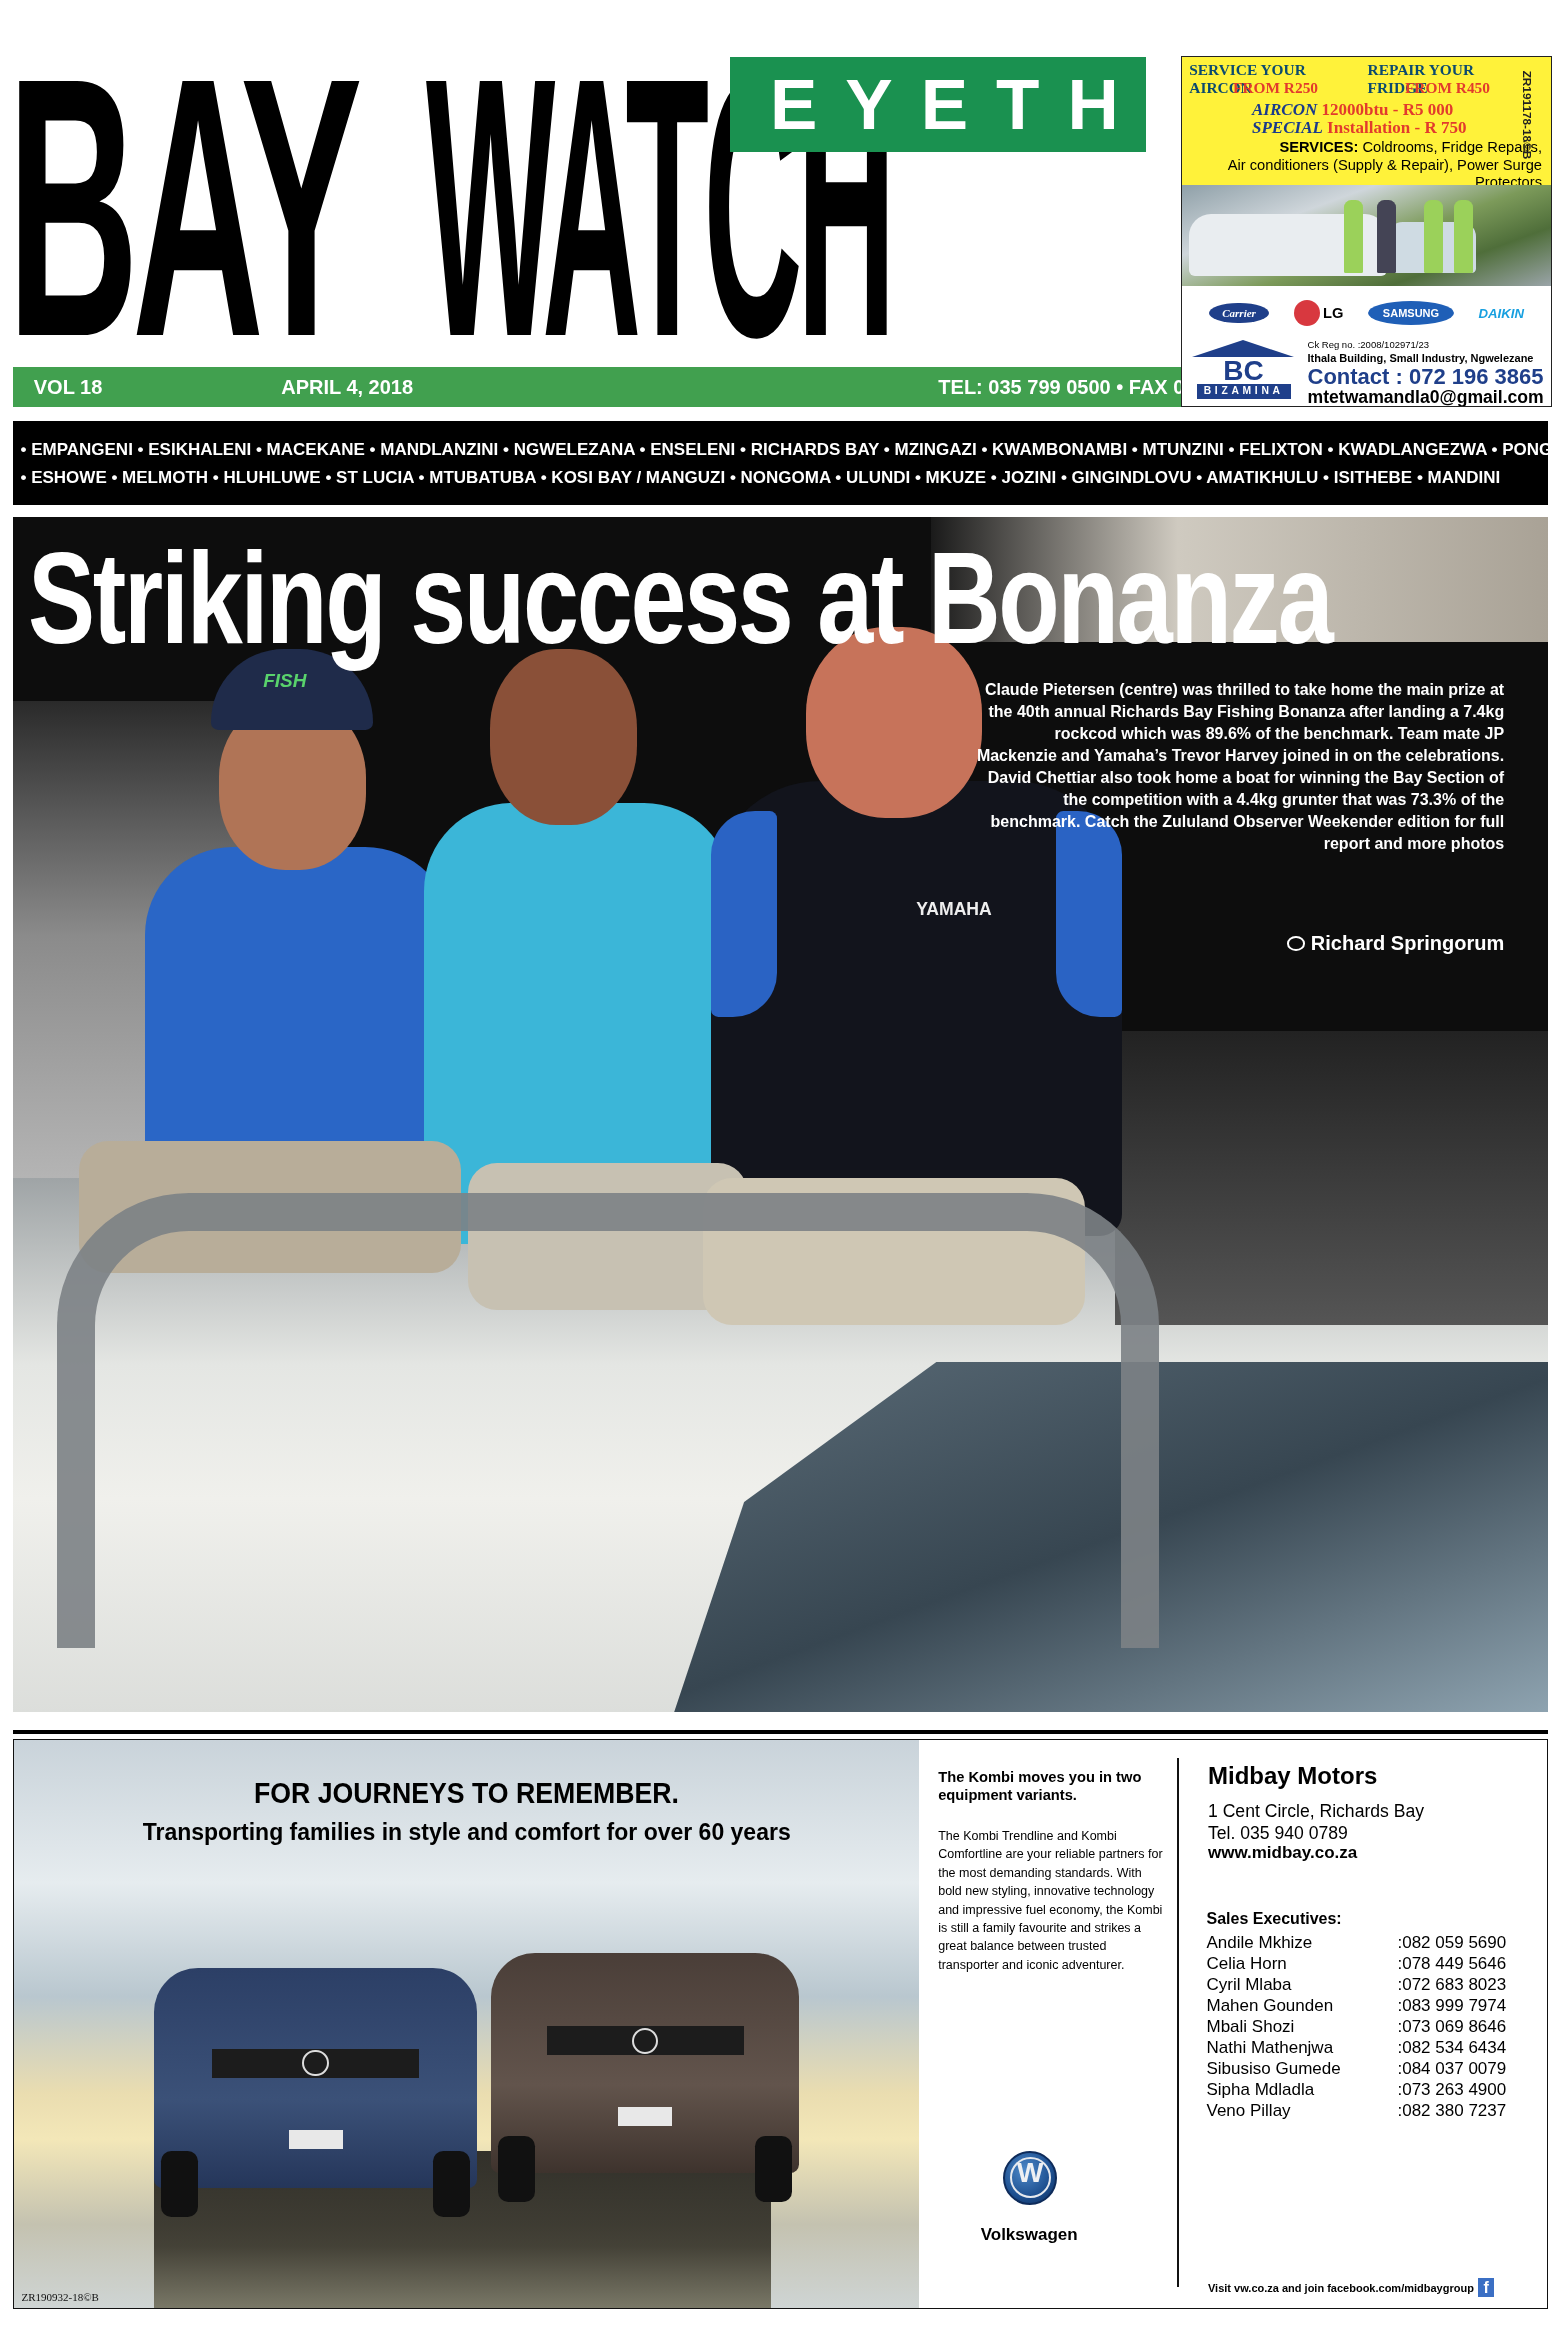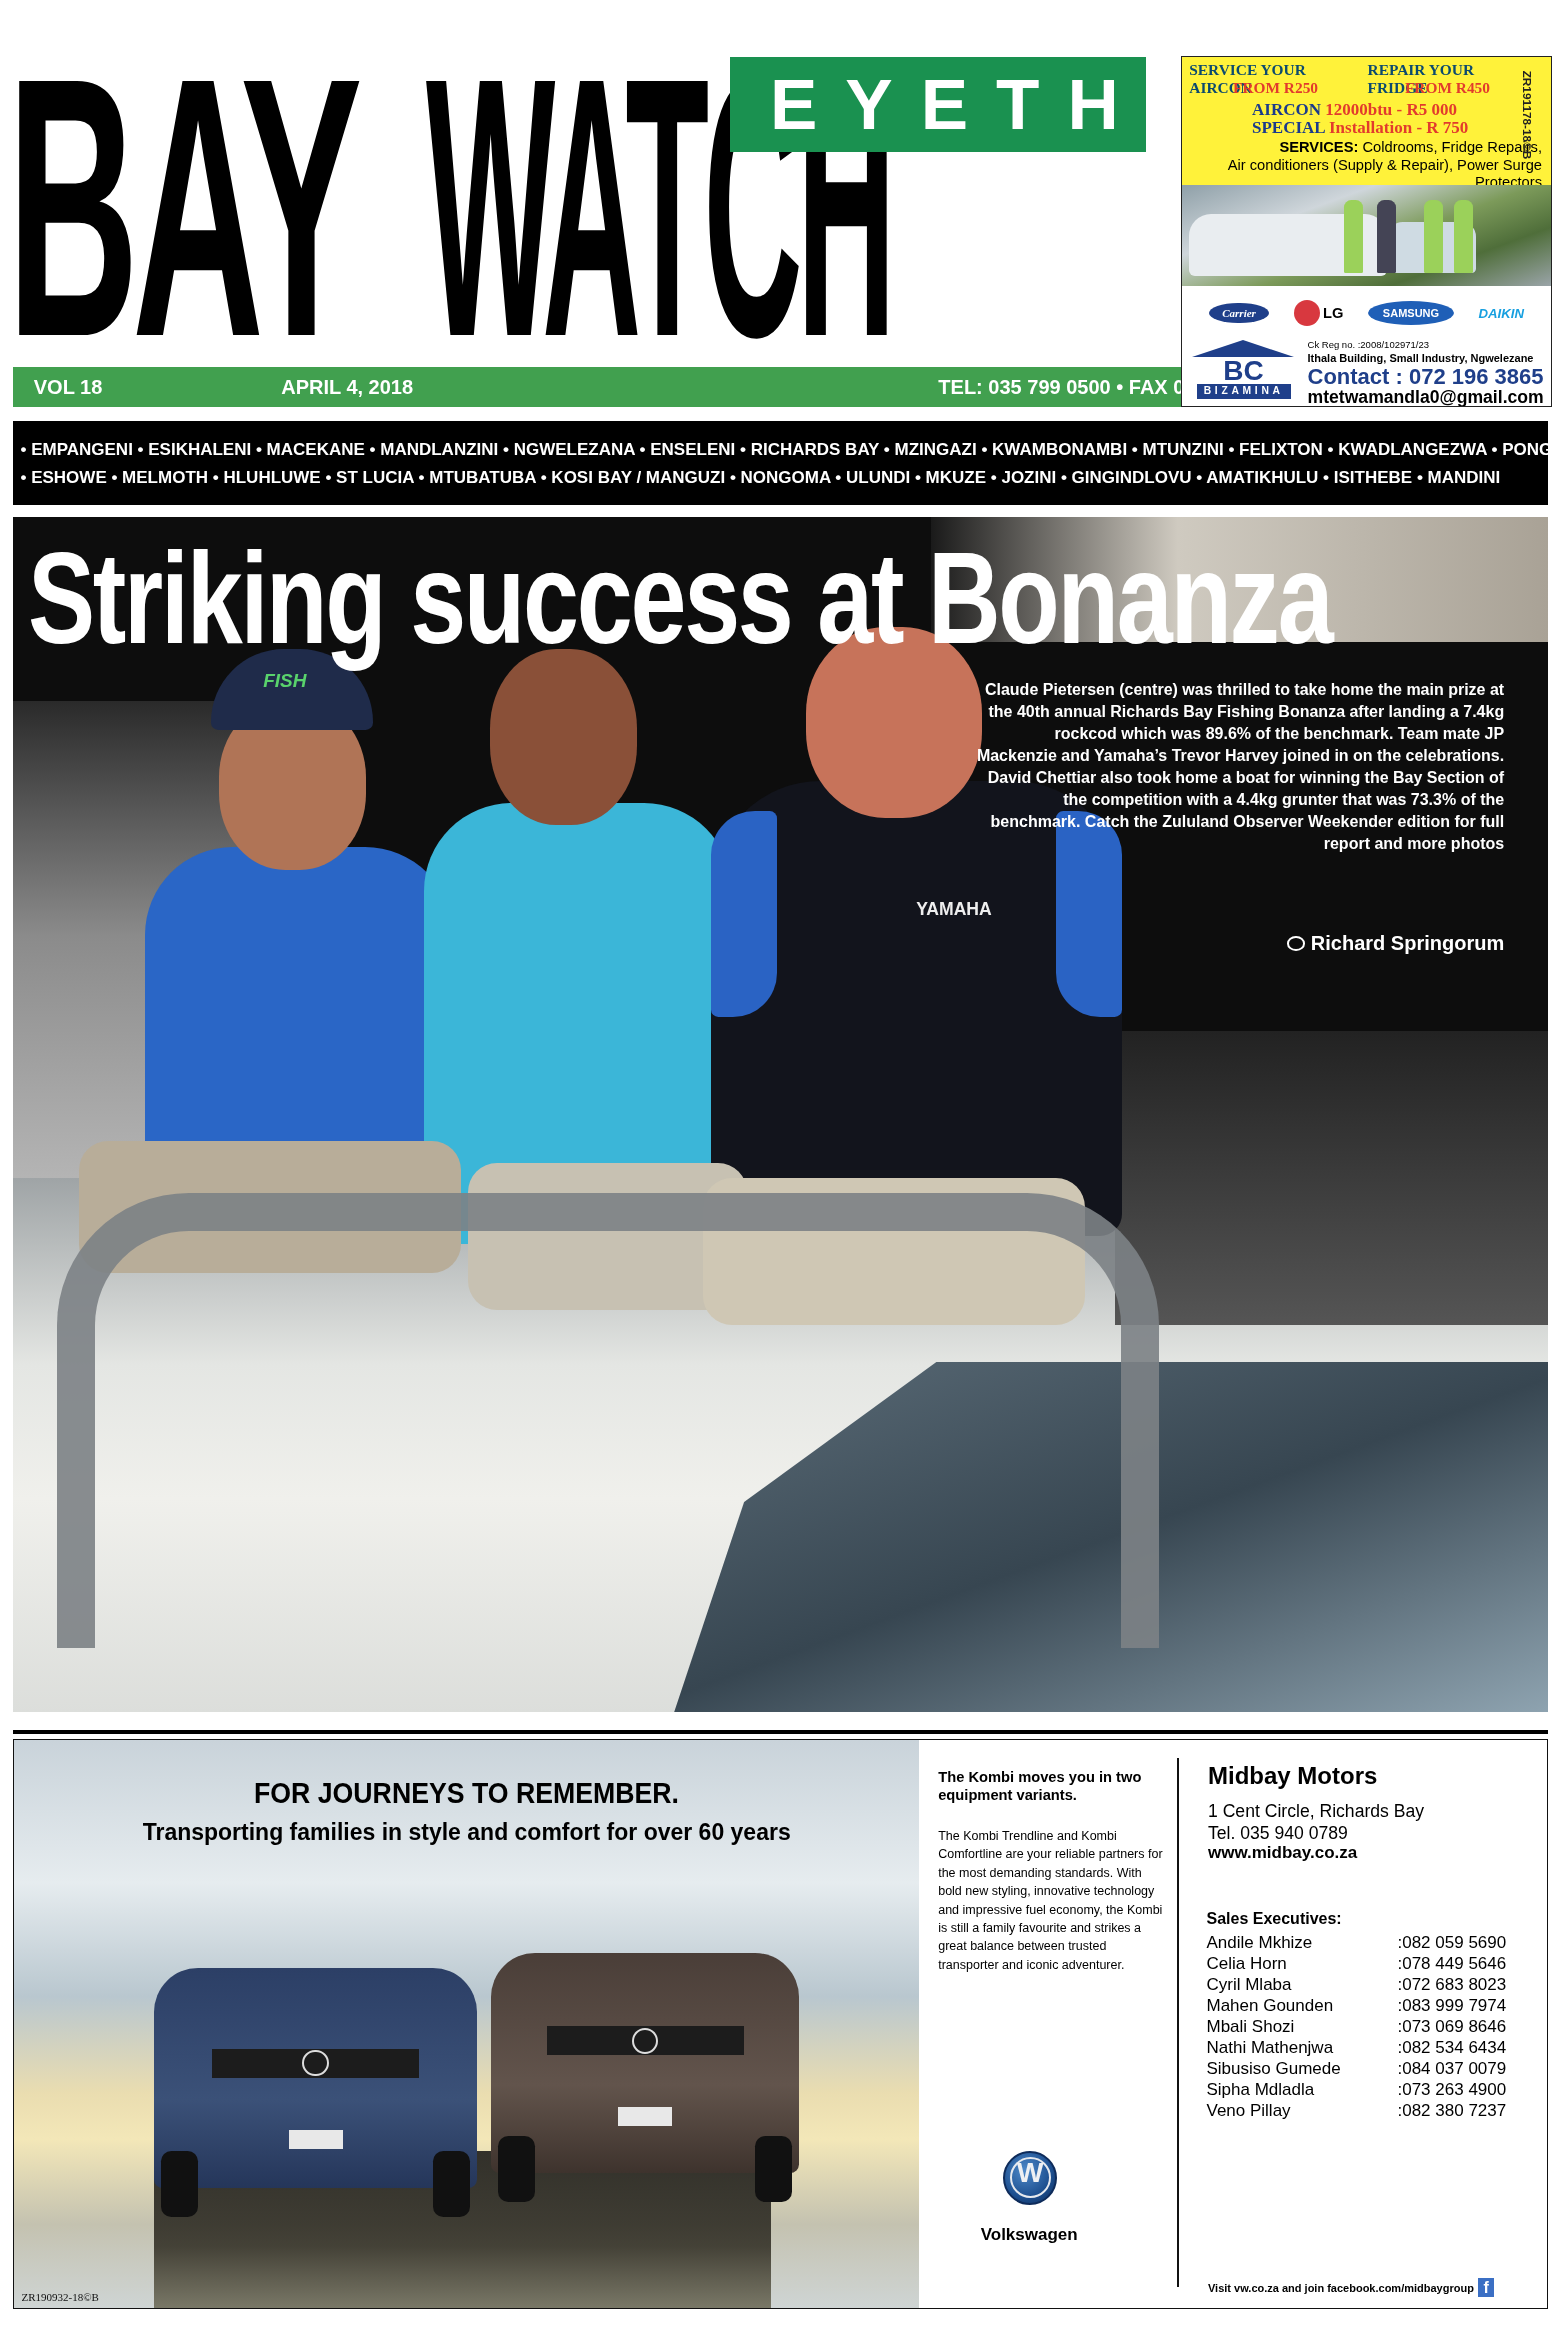--- a/index.html
+++ b/index.html
@@ -15,21 +15,21 @@
   .infobar .vol { margin-left: 20.6px; }
   .infobar .date { position: absolute; left: 268px; }
   .infobar .tel { position: absolute; right: 20.6px; }
 
   
   .ad-top { position: absolute; left: 1181px; top: 56px; width: 371px; height: 351px; border: 1.5px solid #222; background: #fff; overflow: hidden; }
   .ad-top .yellow { position: absolute; left: 0; top: 0; width: 100%; height: 128px; background: #fff23a; }
   .ad-top .row1 { position: absolute; top: 4.4px; left: 7.3px; width: 345px; display: flex; justify-content: space-between; color: #0c4a6e; font-family: "Liberation Serif", serif; font-weight: 700; font-size: 15.4px; }
   .ad-top .row2 { position: absolute; top: 22px; left: 51px; width: 257px; display: flex; justify-content: space-between; color: #e23b2d; font-family: "Liberation Serif", serif; font-weight: 700; font-size: 15.4px; }
   .ad-top .special { position: absolute; top: 44px; left: 70px; font-family: "Liberation Serif", serif; font-weight: 700; font-size: 17px; line-height: 17.6px; }
-  .ad-top .special .blue { color: #1a3a8c; }
+  .ad-top .special .blue { color: #1a3a8c; font-style: italic; }
   .ad-top .special .red { color: #e23b2d; }
   .ad-top .services { position: absolute; top: 82px; left: 0; width: 360px; text-align: right; font-size: 14.7px; line-height: 17.6px; font-family: "Liberation Sans Narrow", "Liberation Sans", sans-serif; }
   .ad-top .services b { font-weight: 700; }
   .ad-top .vert-code { position: absolute; right: -20.6px; top: 51px; transform: rotate(90deg); transform-origin: center; font-weight: 700; font-size: 11.8px; color: #222; white-space: nowrap; }
   .ad-top .photo { position: absolute; left: 0; top: 128px; width: 100%; height: 101px; background: linear-gradient(160deg, #8fa0a8 0%, #cfd6db 30%, #7c9a5a 55%, #4f6e3a 75%, #9aa4a8 100%); }
   .ad-top .photo .truck { position: absolute; left: 7.3px; top: 29px; width: 198px; height: 62px; background: #e9edf0; border-radius: 22px 22px 5.9px 5.9px; }
   .ad-top .photo .truck2 { position: absolute; left: 206px; top: 37px; width: 88px; height: 51px; background: #cfdbe3; border-radius: 14.7px 14.7px 4.4px 4.4px; }
   .ad-top .photo .man { position: absolute; top: 14.7px; width: 19px; height: 73px; background: #9bd15a; border-radius: 7.3px 7.3px 1.5px 1.5px; }
   .ad-top .brands { position: absolute; left: 0; top: 234px; width: 100%; height: 44px; display: flex; justify-content: space-around; align-items: center; padding: 0 14.7px; }
   .brand { font-weight: 700; font-size: 11px; }

